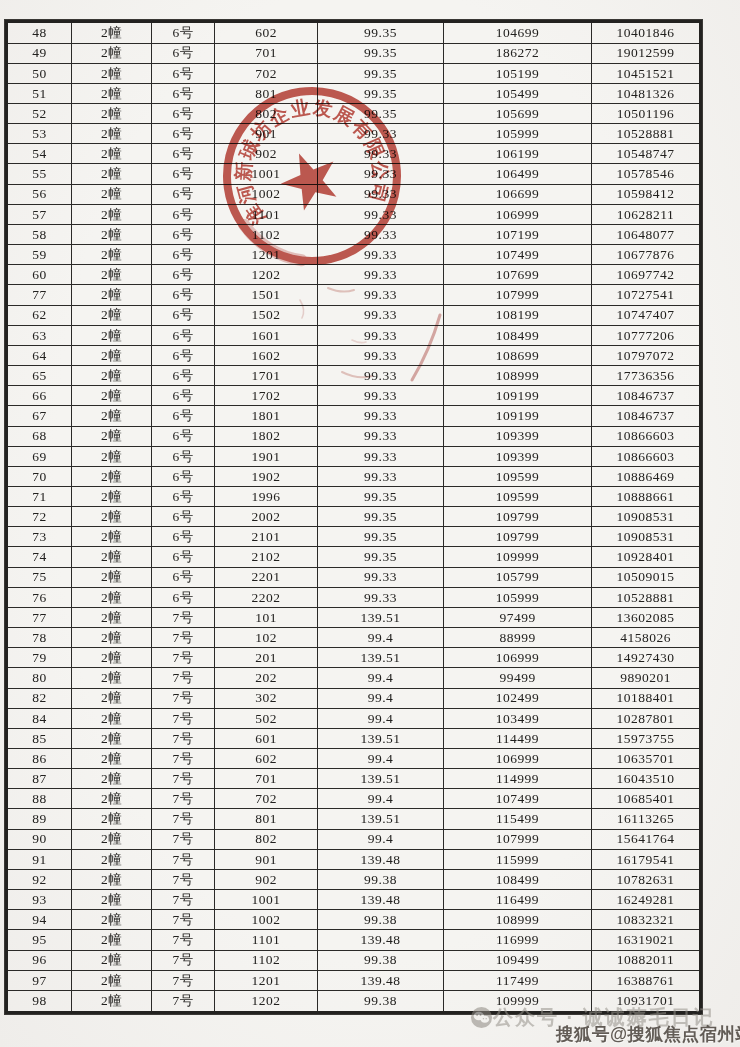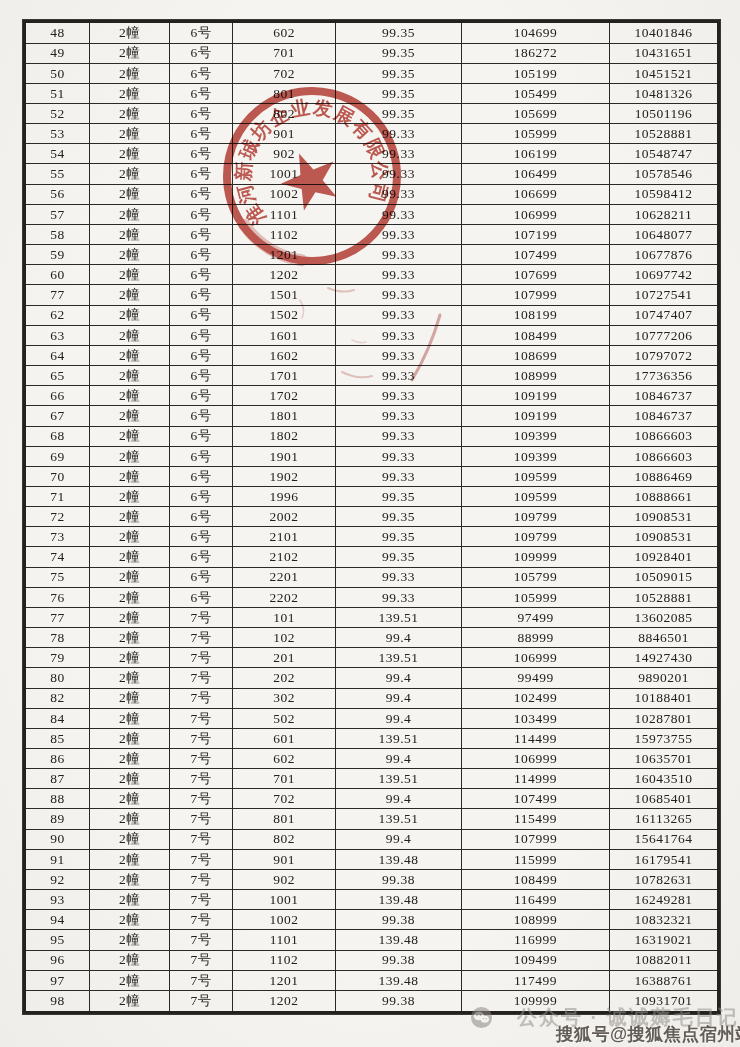--- a/index.html
+++ b/index.html
@@ -3,21 +3,21 @@
 <meta charset="utf-8">
 <style>
   html,body{margin:0;padding:0;}
   body{
     width:740px;height:1047px;position:relative;overflow:hidden;
     background:
       radial-gradient(ellipse at 50% 45%, #f5f4f1 60%, #efedea 100%);
     font-family:"Liberation Serif","DejaVu Serif",serif;
   }
   .sheet{
-    position:absolute;left:23px;top:20px;width:694px;height:994px;
+    position:absolute;left:5px;top:20px;width:694px;height:994px;
   }
   table.price{
     width:100%;height:100%;
     border-collapse:collapse;table-layout:fixed;
     background:transparent;
   }
   table.price td{
     border:1.6px solid #2b2a28;
     text-align:center;vertical-align:middle;
     font-size:13.5px;line-height:1;color:#22211f;
@@ -28,21 +28,21 @@
   .stamp-layer{
     position:absolute;left:0;top:0;width:740px;height:1047px;
     pointer-events:none;mix-blend-mode:multiply;opacity:0.92;
   }
   .stamp-arc{
     font-family:"Liberation Serif","DejaVu Serif",serif;
     font-weight:bold;
   }
   .wm-gray{
     position:absolute;left:470px;top:1002px;height:30px;
-    display:flex;align-items:center;gap:24px;
+    display:flex;align-items:center;gap:0;
     color:rgba(150,145,138,0.55);
     font-size:20px;font-weight:bold;letter-spacing:2px;
     font-family:"Liberation Sans","DejaVu Sans",sans-serif;
     white-space:nowrap;
   }
   .wm-dark{
     position:absolute;left:556px;top:1022px;
     color:rgba(72,65,57,0.85);
     font-size:17.5px;font-weight:bold;letter-spacing:0.5px;
     font-family:"Liberation Sans","DejaVu Sans",sans-serif;
@@ -76,21 +76,21 @@
         <td>104699</td>
         <td>10401846</td>
       </tr>
         <tr class="">
         <td>49</td>
         <td>2幢</td>
         <td>6号</td>
         <td>701</td>
         <td>99.35</td>
         <td>186272</td>
-        <td>10431651</td>
+        <td>19012599</td>
       </tr>
         <tr class="">
         <td>50</td>
         <td>2幢</td>
         <td>6号</td>
         <td>702</td>
         <td>99.35</td>
         <td>105199</td>
         <td>10451521</td>
       </tr>
@@ -337,21 +337,21 @@
         <td>97499</td>
         <td>13602085</td>
       </tr>
         <tr class="">
         <td>78</td>
         <td>2幢</td>
         <td>7号</td>
         <td>102</td>
         <td>99.4</td>
         <td>88999</td>
-        <td>8846501</td>
+        <td>4158026</td>
       </tr>
         <tr class="">
         <td>79</td>
         <td>2幢</td>
         <td>7号</td>
         <td>201</td>
         <td>139.51</td>
         <td>106999</td>
         <td>14927430</td>
       </tr>

